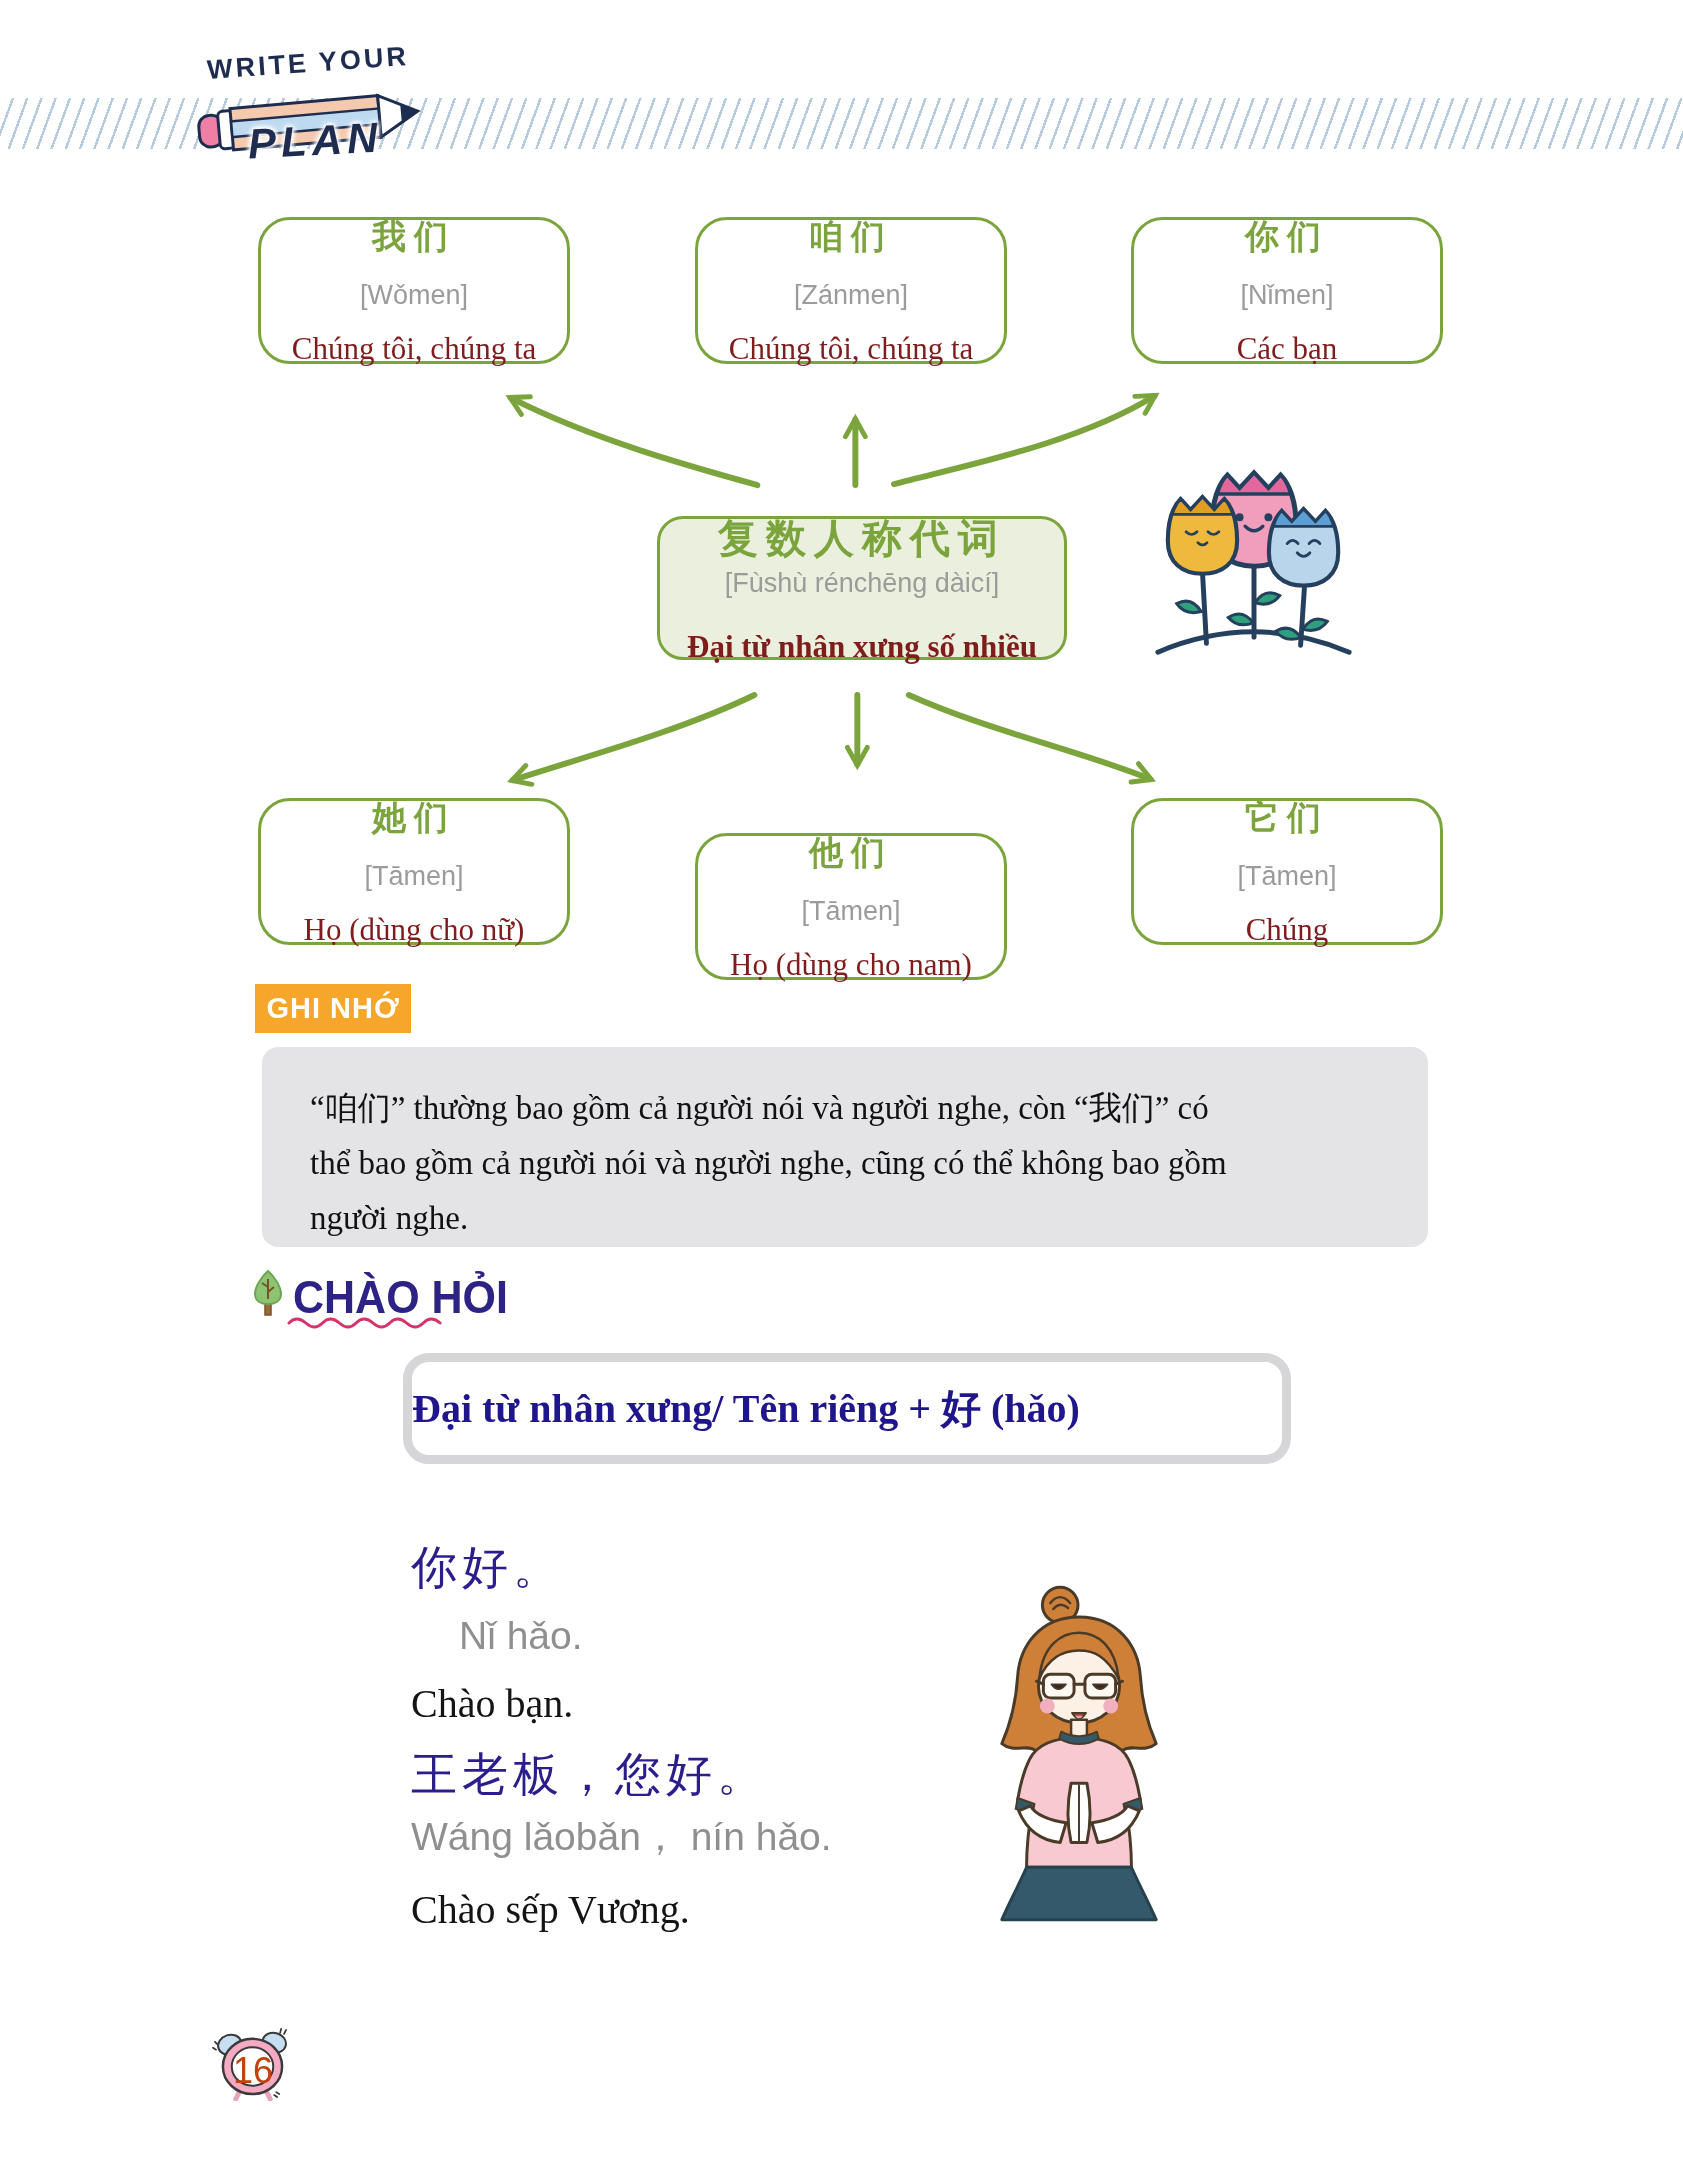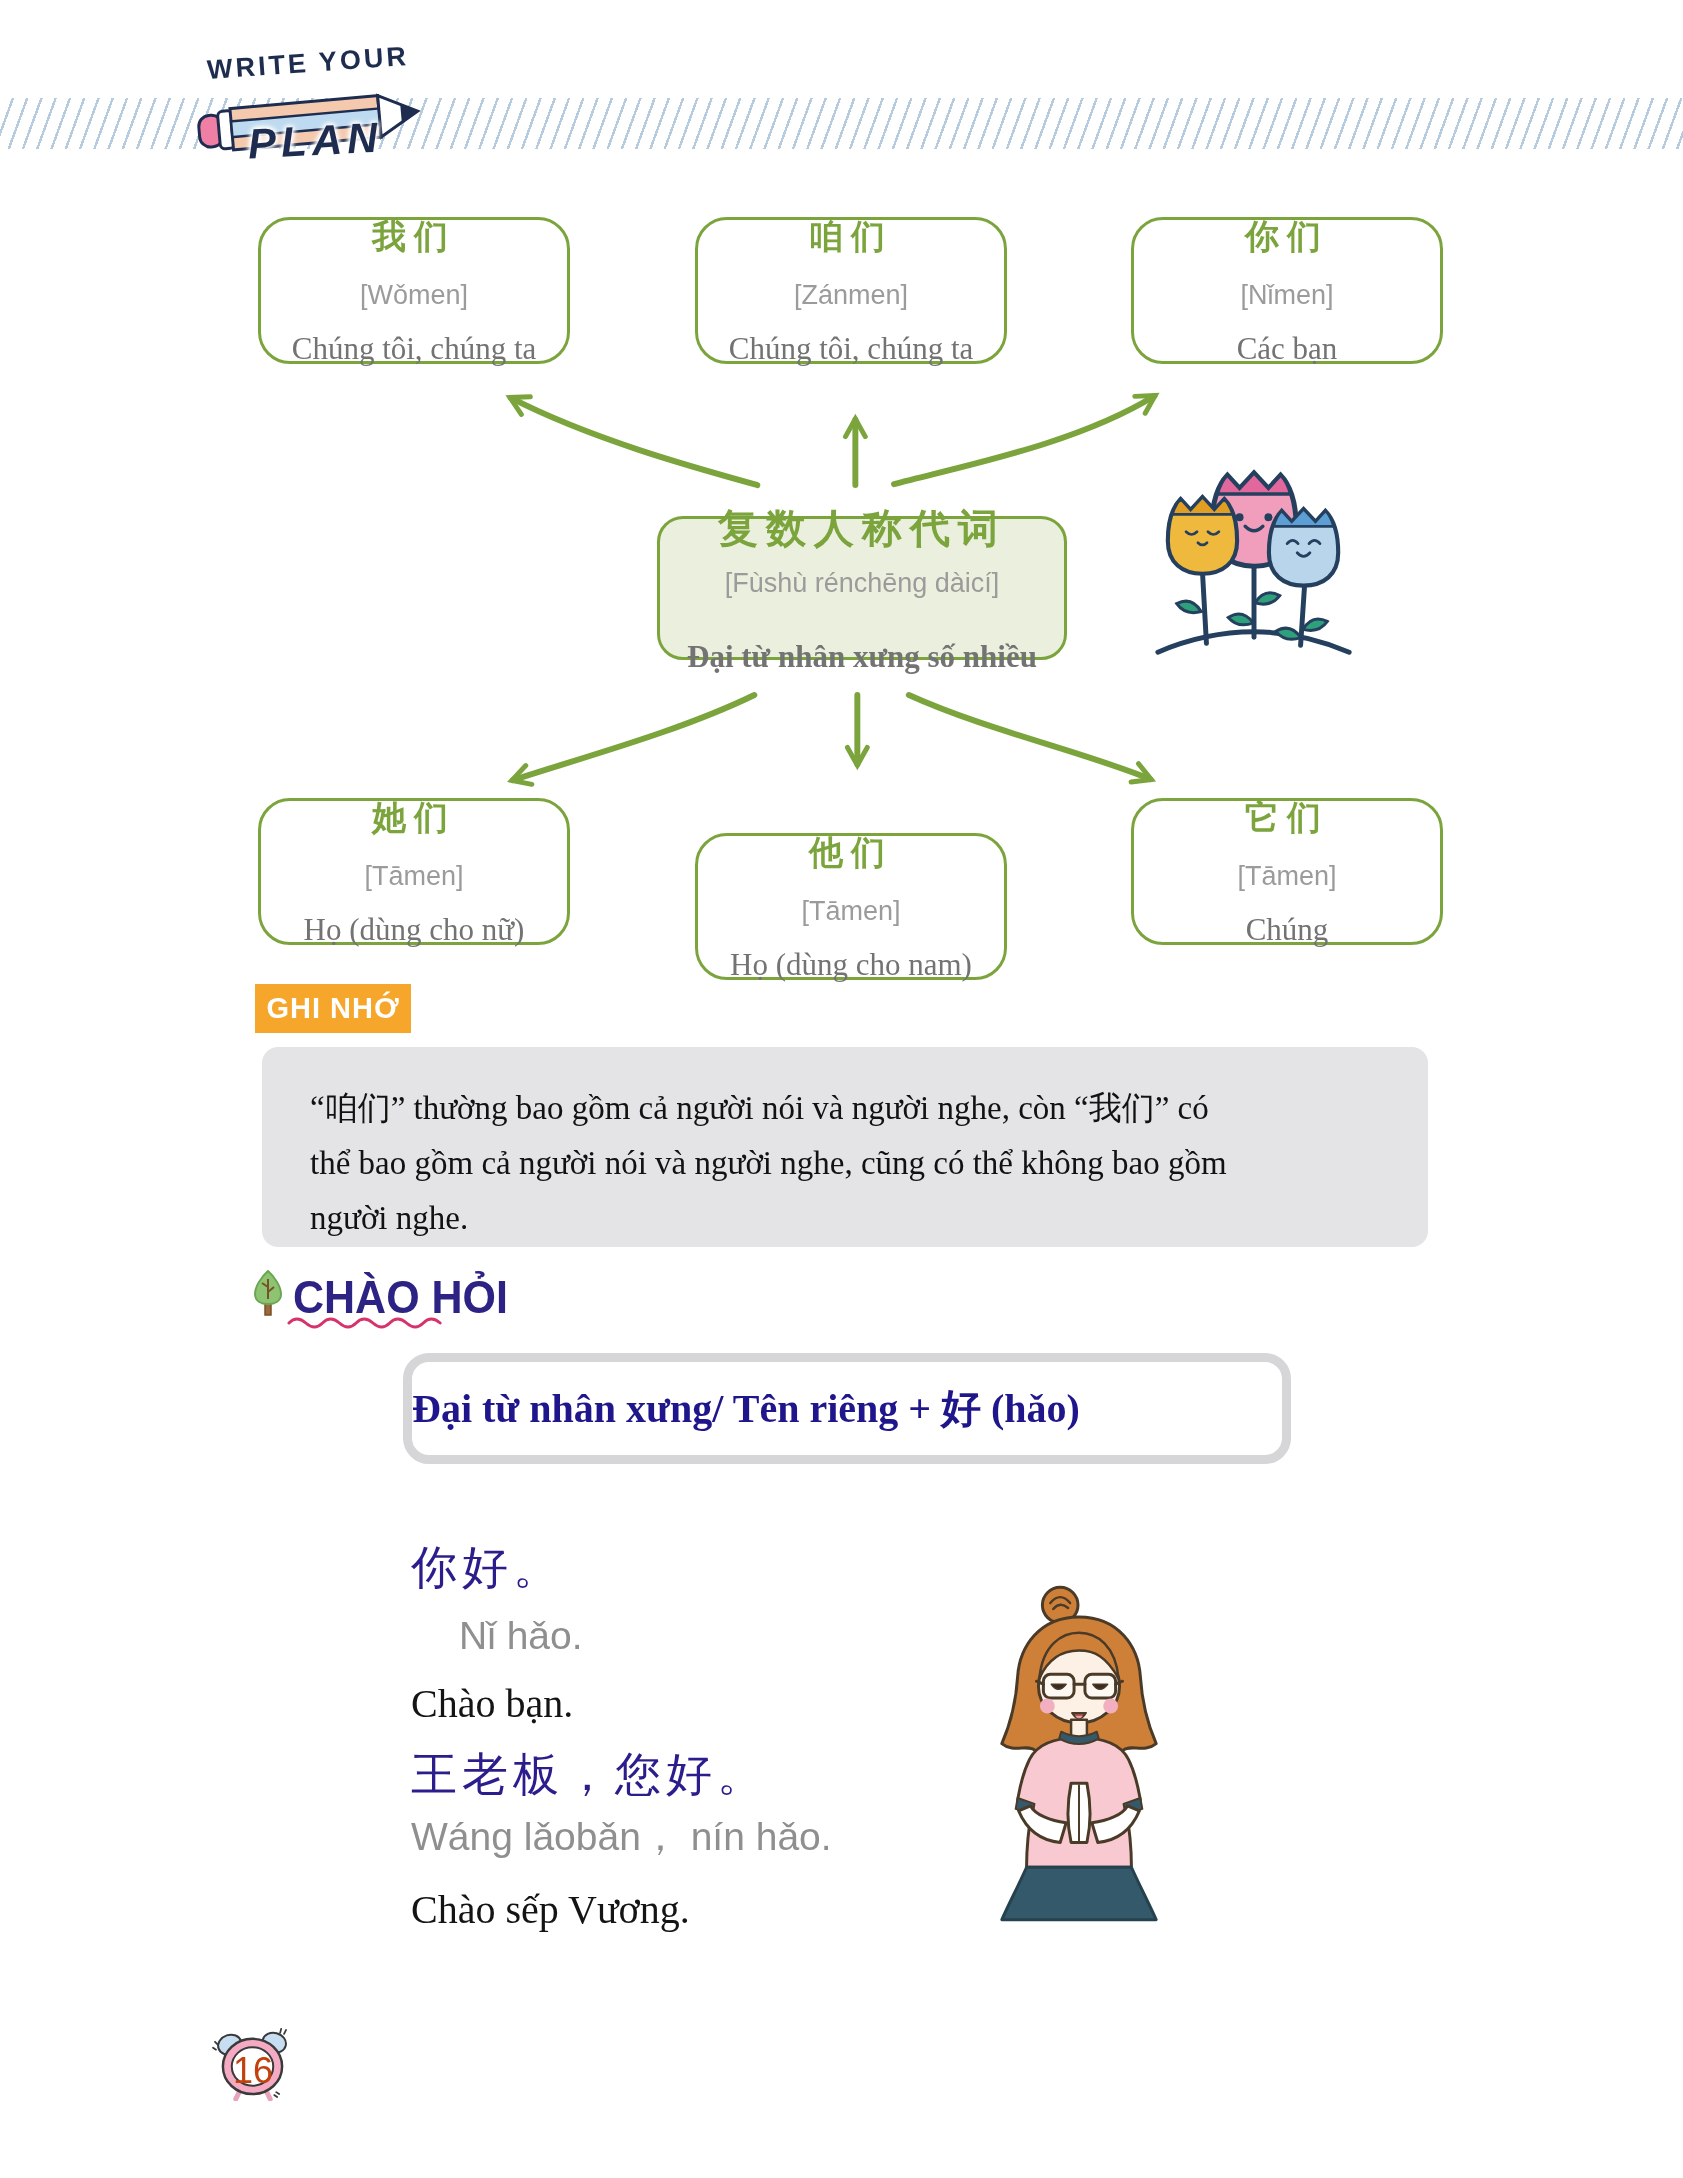--- a/index.html
+++ b/index.html
@@ -17,25 +17,25 @@
     transform:rotate(-3deg);
     text-shadow:0 0 5px #fff,0 0 5px #fff,0 0 7px #fff,0 0 7px #fff;}
   .pencil-svg{position:absolute;left:183px;top:51px;}
 
   
   .vbox{position:absolute;box-sizing:border-box;width:312px;height:147px;background:#fff;
     border:3px solid #7ca43d;border-radius:32px;display:flex;flex-direction:column;
     align-items:center;justify-content:center;gap:20px;}
   .center-box{position:absolute;left:657px;top:516px;width:410px;height:144px;box-sizing:border-box;
     background:#eaf0dd;border:3px solid #7ca43d;border-radius:26px;display:flex;flex-direction:column;
-    align-items:center;justify-content:center;gap:12px;}
+    align-items:center;justify-content:center;gap:2px;}
   .hanzi-green{font-size:34px;color:#7ca43d;letter-spacing:8px;font-weight:bold;}
   .center-box .hanzi-green{font-size:40px;}
   .pinyin-gray{font-family:"Liberation Sans",sans-serif;font-size:27px;color:#9b9b9b;}
-  .viet-black{font-size:31px;color:#737373;}
+  .viet-black{font-size:31px;color:#7f1d1d;}
   .center-box .viet-black{font-weight:bold;margin-top:28px;}
 
   .arrows-svg{position:absolute;left:0;top:0;width:1683px;height:2178px;pointer-events:none;}
   .flowers-svg{position:absolute;left:1143px;top:447px;}
 
   
   .memo-badge{position:absolute;left:255px;top:984px;width:156px;height:49px;background:#f6a62a;
     color:#fff;font-family:"Liberation Sans",sans-serif;font-weight:bold;font-size:29px;
     display:flex;align-items:center;justify-content:center;letter-spacing:1px;}
   .memo-box{position:absolute;left:262px;top:1047px;width:1166px;height:200px;background:#e4e3e6;

